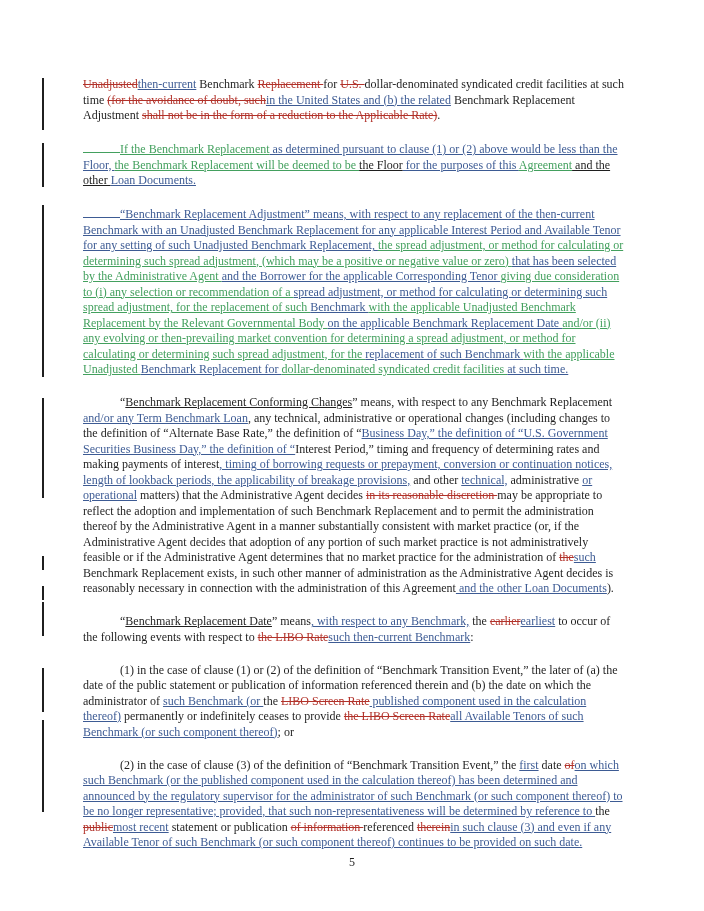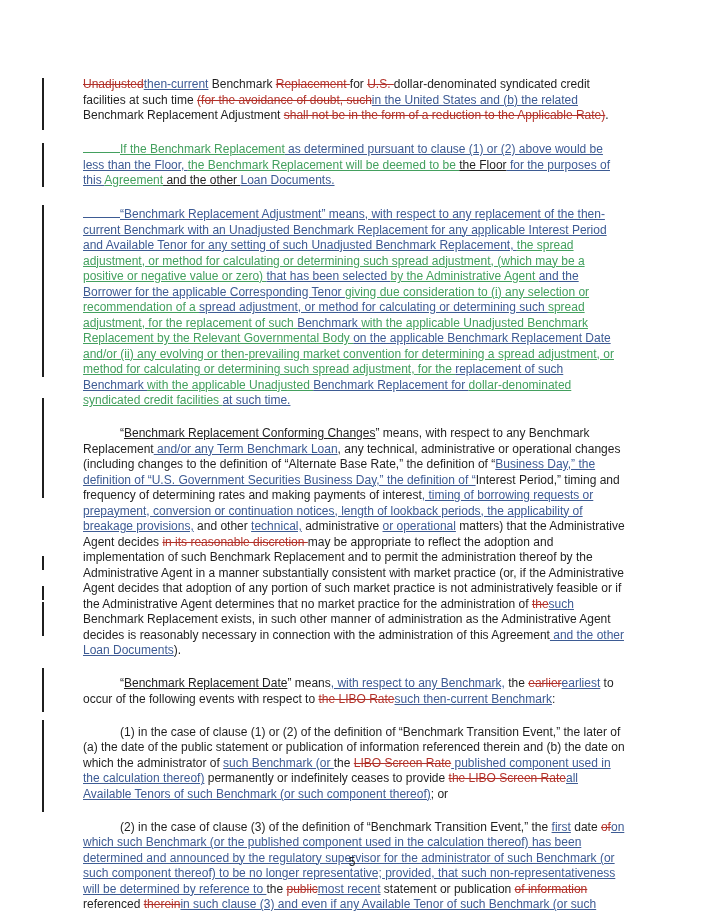--- a/index.html
+++ b/index.html
@@ -1,21 +1,21 @@
 <!DOCTYPE html>
 <html style="--text-black: #1f1f1f; --insert-blue: #3d5b94; --insert-green: #43a05e; --delete-red: #b2322a;"><head>
 <meta charset="utf-8">
 <style>
   html, body { margin: 0; padding: 0; background: #ffffff; }
   .page {
     position: relative;
     width: 704px;
     height: 911px;
     background: #ffffff;
-    font-family: Liberation Sans, sans-serif;
+    font-family: Liberation Serif, serif;
     font-size: 12px;
     line-height: 15.5px;
     color: var(--text-black, #1a1a1a);
     overflow: hidden;
   }
   .doc-body {
     position: absolute;
     left: 83px;
     top: 77px;
     width: 544px;

